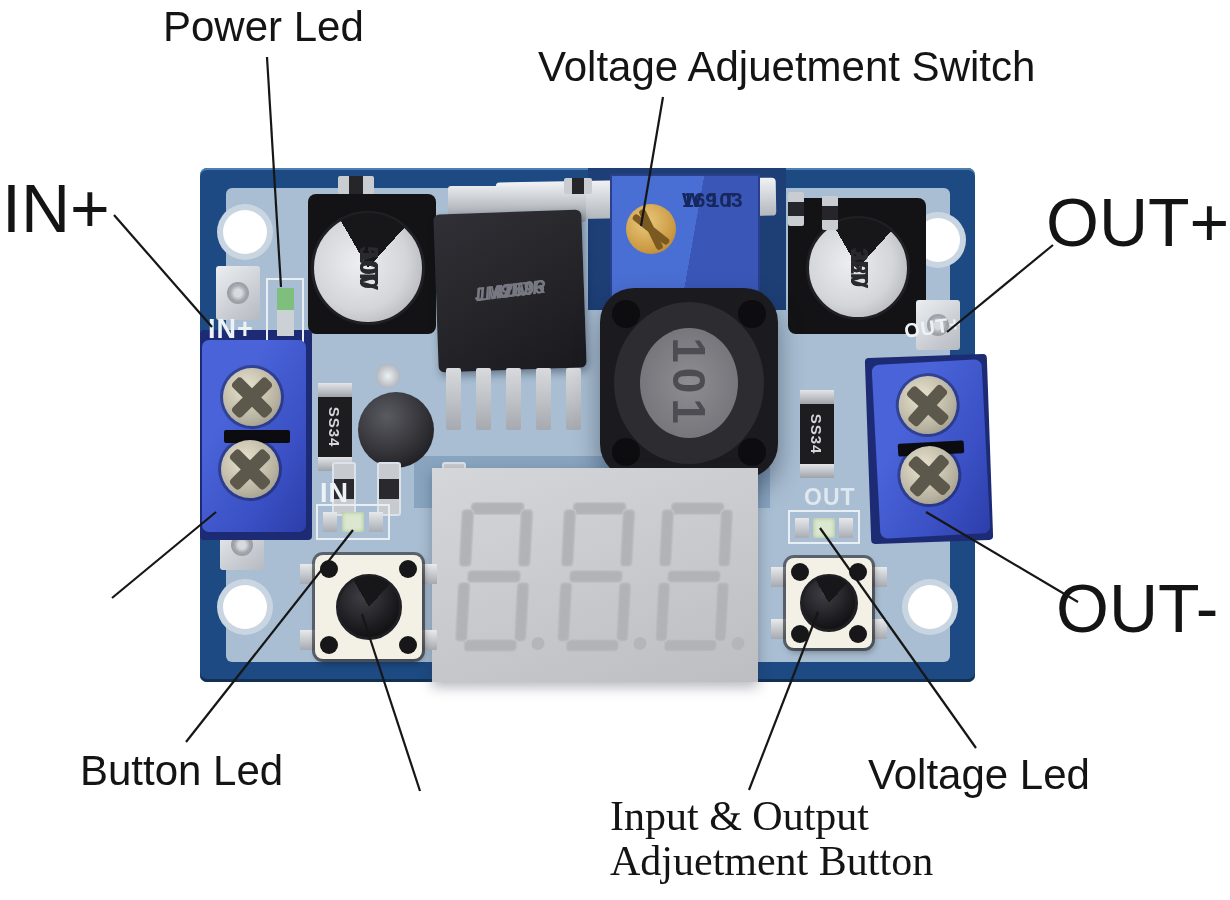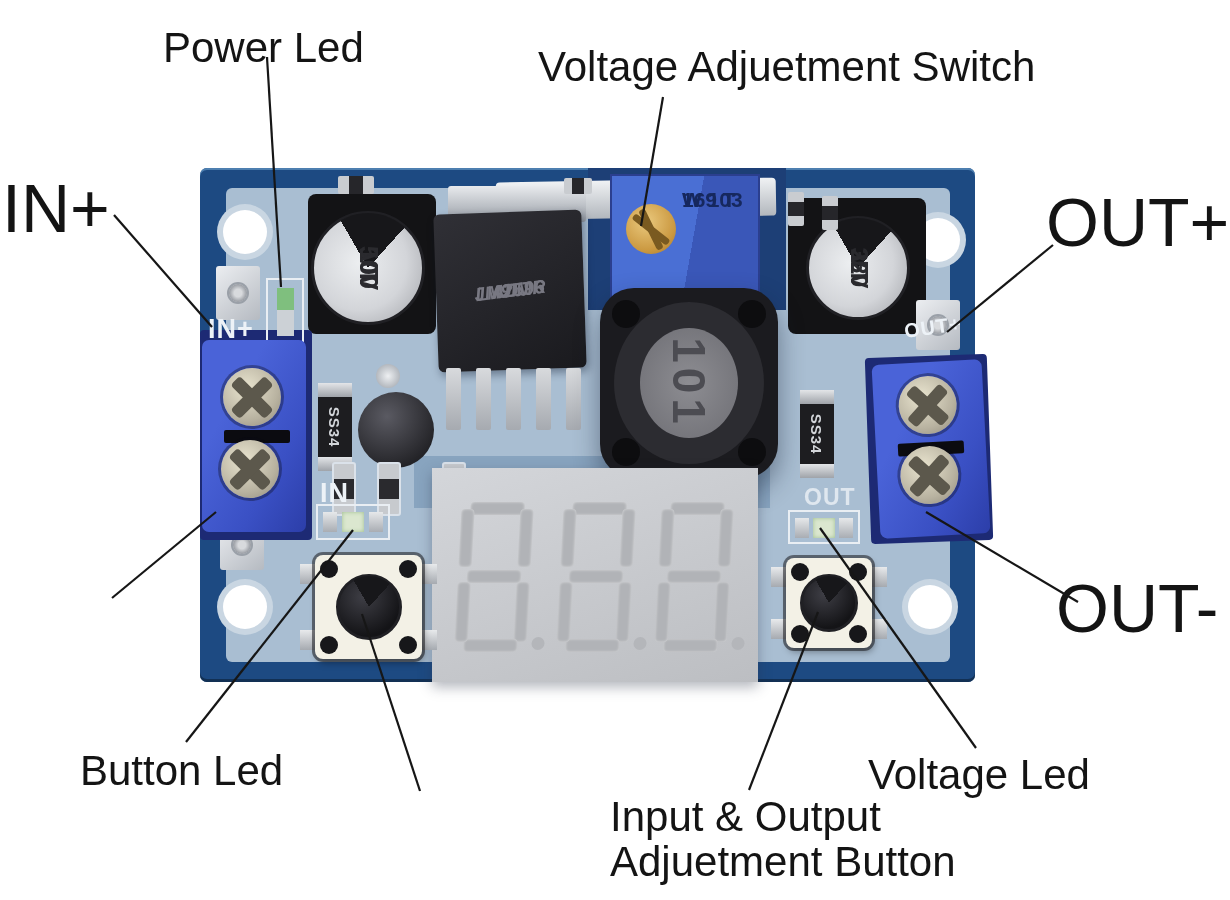--- a/index.html
+++ b/index.html
@@ -2,29 +2,29 @@
 <html><head>
 <meta charset="utf-8">
 <style>
   html,body{margin:0;padding:0;background:#ffffff;}
   #stage{position:relative;width:1230px;height:900px;background:#ffffff;overflow:hidden;
          font-family:"Liberation Sans",sans-serif;}
   
   .lbl{position:absolute;color:#141414;white-space:nowrap;line-height:1.08;}
   .lbl-sm{font-size:42px;}
   .lbl-big{font-size:68px;font-weight:500;}
-  #lbl-power-led{left:163px;top:4px;margin-top:21px;}
+  #lbl-power-led{left:163px;top:4px;}
   #lbl-voltage{left:538px;top:44px;}
   #lbl-in-plus{left:2px;top:172px;}
   #lbl-in-minus{left:16px;top:560px;}
   #lbl-out-plus{left:1046px;top:186px;}
   #lbl-out-minus{left:1056px;top:572px;}
   #lbl-input-led{left:80px;top:748px;}
   #lbl-nixie{left:268px;top:794px;}
-  #lbl-io{left:610px;top:794px;}
+  #lbl-io{left:610px;top:794px;font-family:Liberation Serif, serif;}
   #lbl-output-led{left:868px;top:752px;}
   
   #leaders{position:absolute;left:0;top:0;width:1230px;height:900px;z-index:40;pointer-events:none;}
   #leaders line{stroke:#161616;stroke-width:2.2;}
   
   #board{position:absolute;left:200px;top:168px;width:775px;height:514px;z-index:5;
          background:#1d4a82;border-radius:7px;box-shadow:inset 0 2px 0 #4d7fb0, inset 0 -3px 0 #123054;}
   #board *{position:absolute;box-sizing:border-box;}
   #panel{left:26px;top:20px;width:724px;height:474px;background:#a9bed2;border-radius:6px;}
   #patch-pot{left:388px;top:0px;width:198px;height:142px;background:#1d3f76;}

